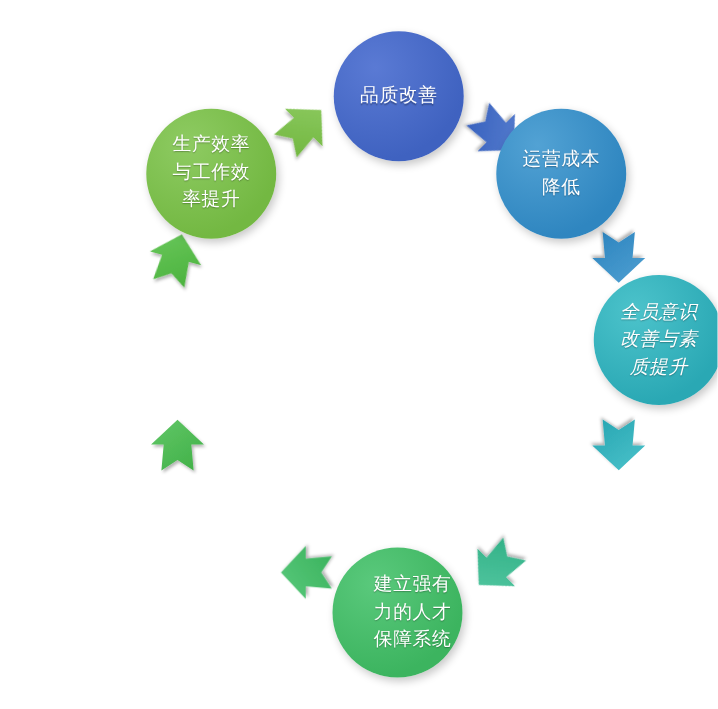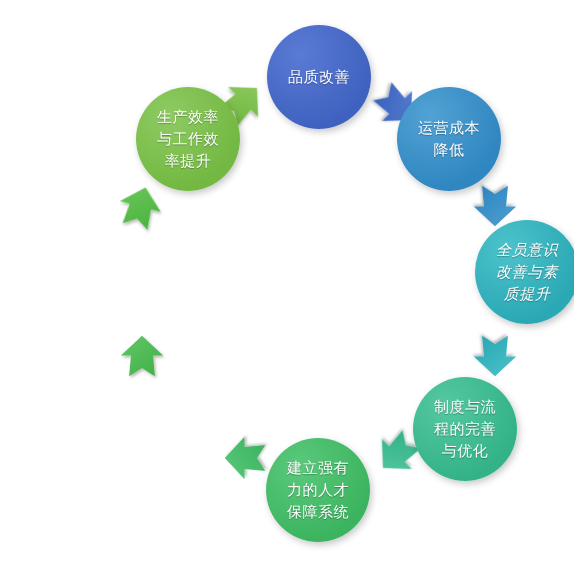--- a/index.html
+++ b/index.html
@@ -174,28 +174,23 @@
     </div>
     <div class="cycle-node" style="left: 373px; top: 87px; width: 104px; height: 104px; background: radial-gradient(circle at 32% 28%, rgb(82, 162, 212) 0%, rgb(47, 134, 192) 72%);">
       <span class="node-label">运营成本
 降低</span>
     </div>
     <div class="cycle-node" style="left: 451px; top: 220px; width: 104px; height: 104px; background: radial-gradient(circle at 32% 28%, rgb(76, 195, 203) 0%, rgb(42, 168, 180) 72%); font-style: italic;">
       <span class="node-label">全员意识
 改善与素
 质提升</span>
     </div>
-    <div class="cycle-node" style="left: 389px; top: 377px; width: 104px; height: 104px; background: radial-gradient(circle at 32% 28%, rgb(85, 200, 162) 0%, rgb(51, 178, 136) 72%);">
-      <span class="node-label">制度与流
-程的完善
-与优化</span>
-    </div>
-    <div class="cycle-node" style="left: 242px; top: 438px; width: 104px; height: 104px; background: radial-gradient(circle at 32% 28%, rgb(90, 201, 124) 0%, rgb(60, 180, 95) 72%);">
+    <div class="cycle-node" style="left: 242px; top: 438px; width: 104px; height: 104px; background: radial-gradient(circle at 32% 28%, rgb(90, 201, 124) 0%, rgb(60, 180, 95) 72%); justify-content: flex-end;">
       <span class="node-label">建立强有
 力的人才
 保障系统</span>
     </div>
-    <div class="cycle-node" style="left: 112px; top: 87px; width: 104px; height: 104px; background: radial-gradient(circle at 32% 28%, rgb(142, 203, 98) 0%, rgb(115, 184, 66) 72%);">
+    <div class="cycle-node" style="left: 93px; top: 87px; width: 104px; height: 104px; background: radial-gradient(circle at 32% 28%, rgb(142, 203, 98) 0%, rgb(115, 184, 66) 72%); font-family: Liberation Mono, monospace;">
       <span class="node-label">生产效率
 与工作效
 率提升</span>
     </div>
   </div>
 
 </body></html>

